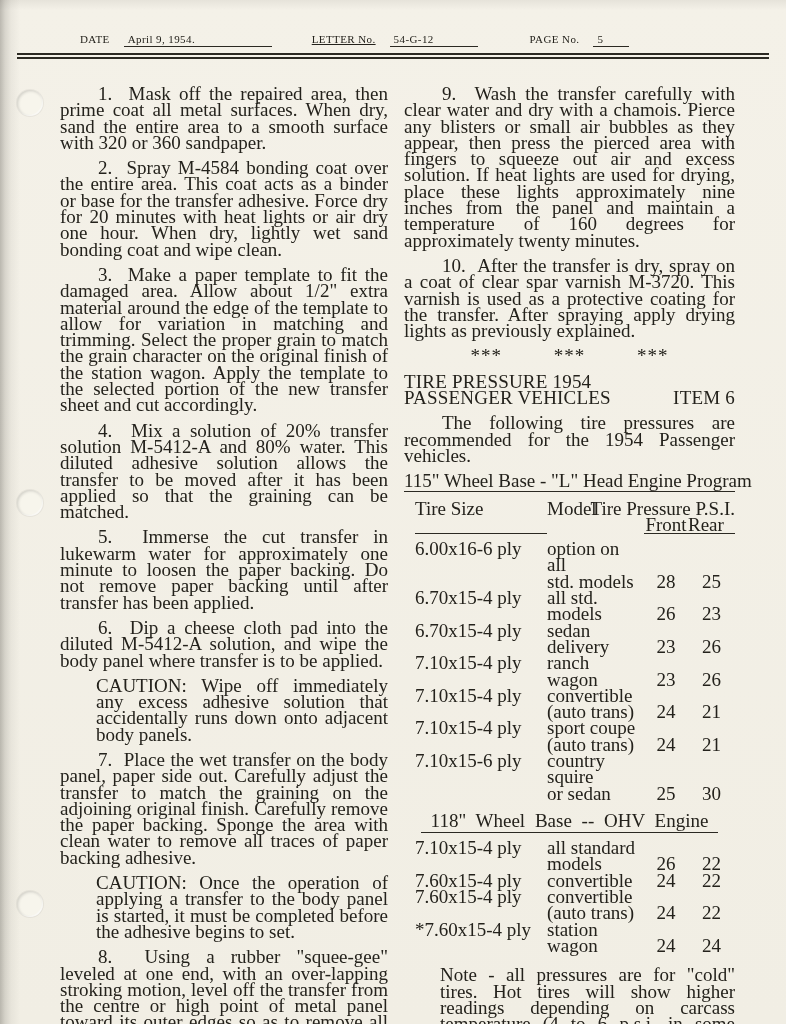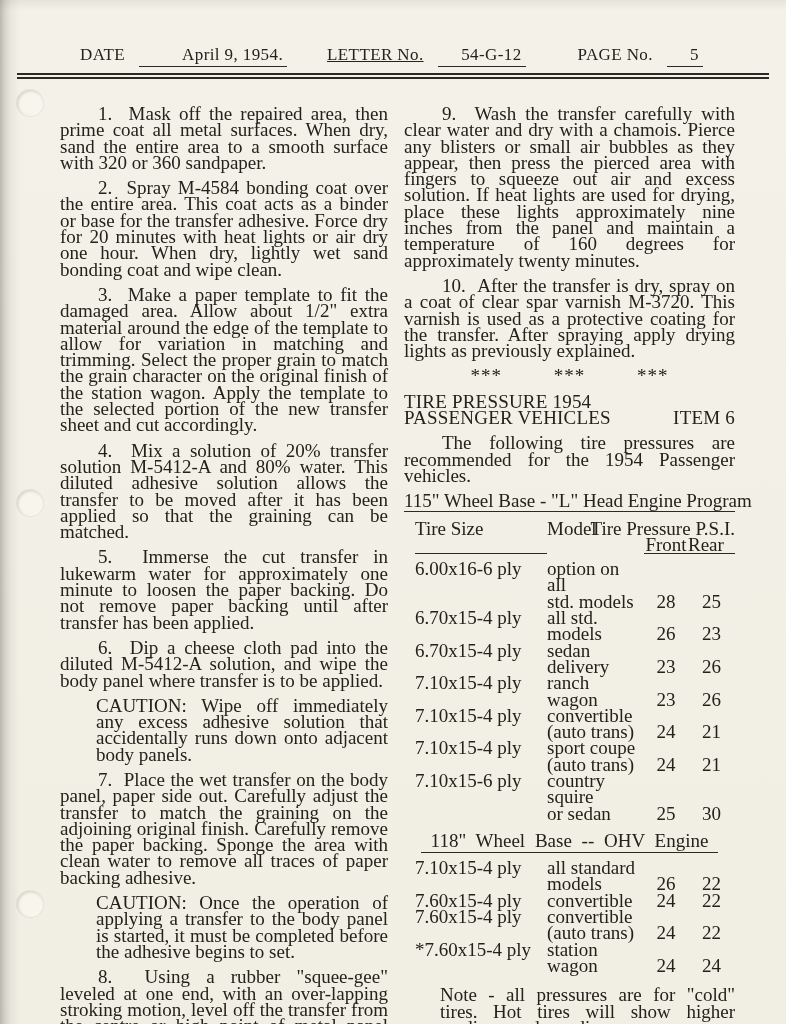--- a/index.html
+++ b/index.html
@@ -19,24 +19,24 @@
   .hole {
     position:absolute; left:17px; width:26px; height:26px; border-radius:50%;
     background:#f7f5ec;
     box-shadow: inset 1px 1px 3px rgba(0,0,0,.16), inset -1px -1px 1px rgba(255,255,255,.7), 0 0 0 1px rgba(0,0,0,.05);
   }
   .hole.h1{top:90px;} .hole.h2{top:490px;} .hole.h3{top:891px;}
 
   
   .hdr {
     display:flex; align-items:baseline; white-space:nowrap;
-    padding:33px 0 0 80px; font-size:17px; letter-spacing:.4px;
+    padding:33px 0 0 80px; font-size:11px; letter-spacing:.4px;
   }
   .hdr .lab { margin-right:14px; }
-  .hdr .val { border-bottom:1.5px solid #2b2922; text-align:right; padding:0 4px 1px;margin-top:12px; }
+  .hdr .val { border-bottom:1.5px solid #2b2922; text-align:left; padding:0 4px 1px; }
   .val-date { min-width:148px; }
   .lab-letter { margin-left:40px;text-decoration:underline; }
   .val-letter { min-width:88px; }
   .lab-page { margin-left:52px; }
   .val-page { min-width:36px; }
   .double-rule {
     margin:6px 17px 0 17px; height:6px;
     border-top:2px solid #2b2922; border-bottom:2px solid #2b2922;
   }
 

